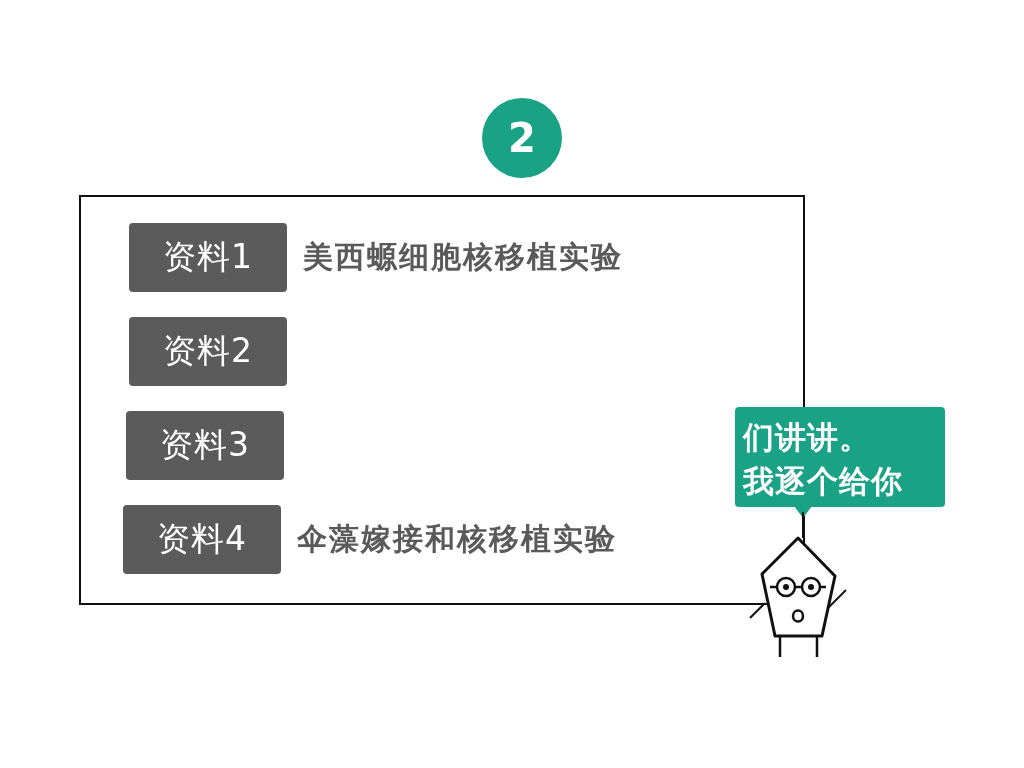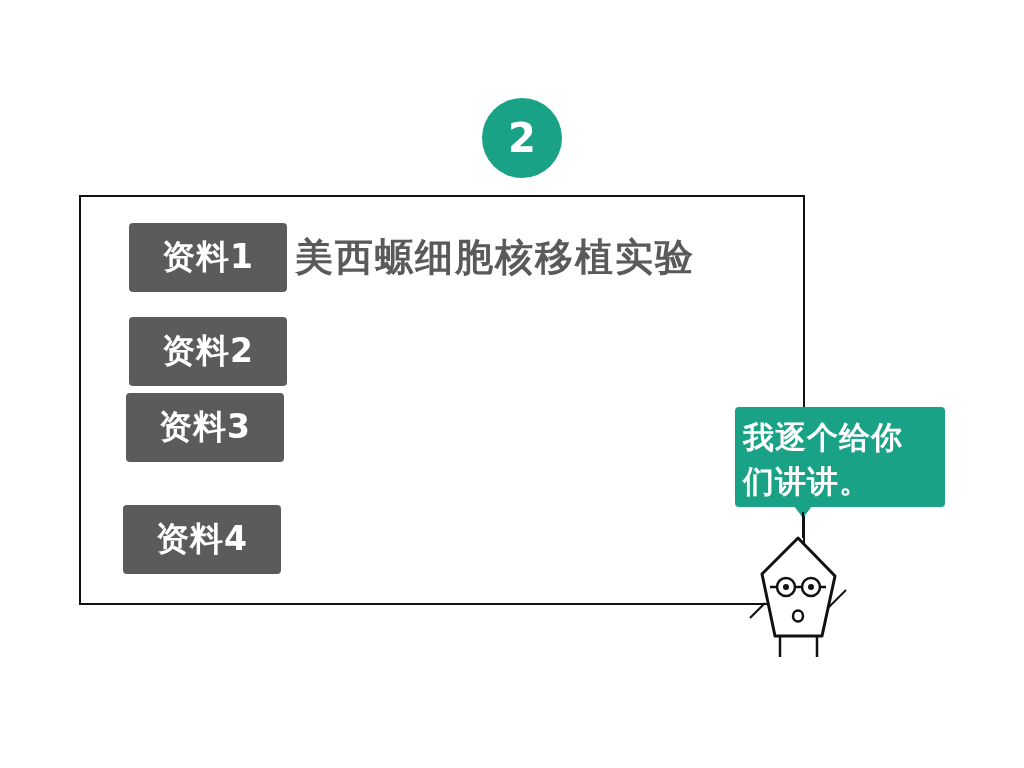--- a/index.html
+++ b/index.html
@@ -21,26 +21,26 @@
     border: 2px solid #111111; background: #ffffff;
   }
   .row {
     position: absolute; display: flex; align-items: center;
     height: 69px;
   }
   .label {
     width: 158px; height: 69px; border-radius: 4px;
     background: #5b5b5b; color: #ffffff;
     display: flex; align-items: center; justify-content: center;
-    font-size: 33px; font-weight: bold; letter-spacing: 1px;
+    font-size: 33px; font-weight: normal; letter-spacing: 1px;
     box-sizing: border-box;
   }
   .desc {
-    margin-left: 8px; color: #5a5a5a;
-    font-size: 38px; font-weight: bold; white-space: nowrap;
+    margin-left: 16px; color: #5a5a5a;
+    font-size: 30px; font-weight: bold; white-space: nowrap;
     letter-spacing: 2px;
   }
   .bubble {
     position: absolute; left: 735px; top: 407px;
     width: 210px; height: 100px; border-radius: 4px;
     background: #1aa287; color: #ffffff;
     box-sizing: border-box; padding: 8px 6px 0 8px;
     font-size: 31px; font-weight: bold; line-height: 44px;
     letter-spacing: 1px;
   }
@@ -63,31 +63,32 @@
 
 <div class="row" style="left:129px; top:223px;">
   <div class="label">资料1</div>
   <div class="desc">美西螈细胞核移植实验</div>
 </div>
 
 <div class="row" style="left:129px; top:317px;flex-direction:column;">
   <div class="label">资料2</div>
 </div>
 
-<div class="row" style="left:126px; top:393px;text-align:center;">
+<div class="row" style="left:126px; top:411px;text-align:center;">
   <div class="label">资料3</div>
 </div>
 
 <div class="row" style="left:123px; top:505px;">
   <div class="label">资料4</div>
+  <div class="desc">伞藻嫁接和核移植实验</div>
 </div>
 
 <div class="bubble">
+  <div>们讲讲。</div>
   <div>我逐个给你</div>
-  <div>们讲讲。</div>
 </div>
 <div class="bubble-tail"></div>
 
 <div class="character">
   <svg width="120" height="170" viewBox="0 0 120 170" xmlns="http://www.w3.org/2000/svg">
 
     <line x1="63" y1="12" x2="63" y2="38" stroke="#111" stroke-width="2"></line>
 
     <polygon points="58,38 95,76 82,136 35,136 22,74" fill="#ffffff" stroke="#111" stroke-width="3" stroke-linejoin="round"></polygon>
 

